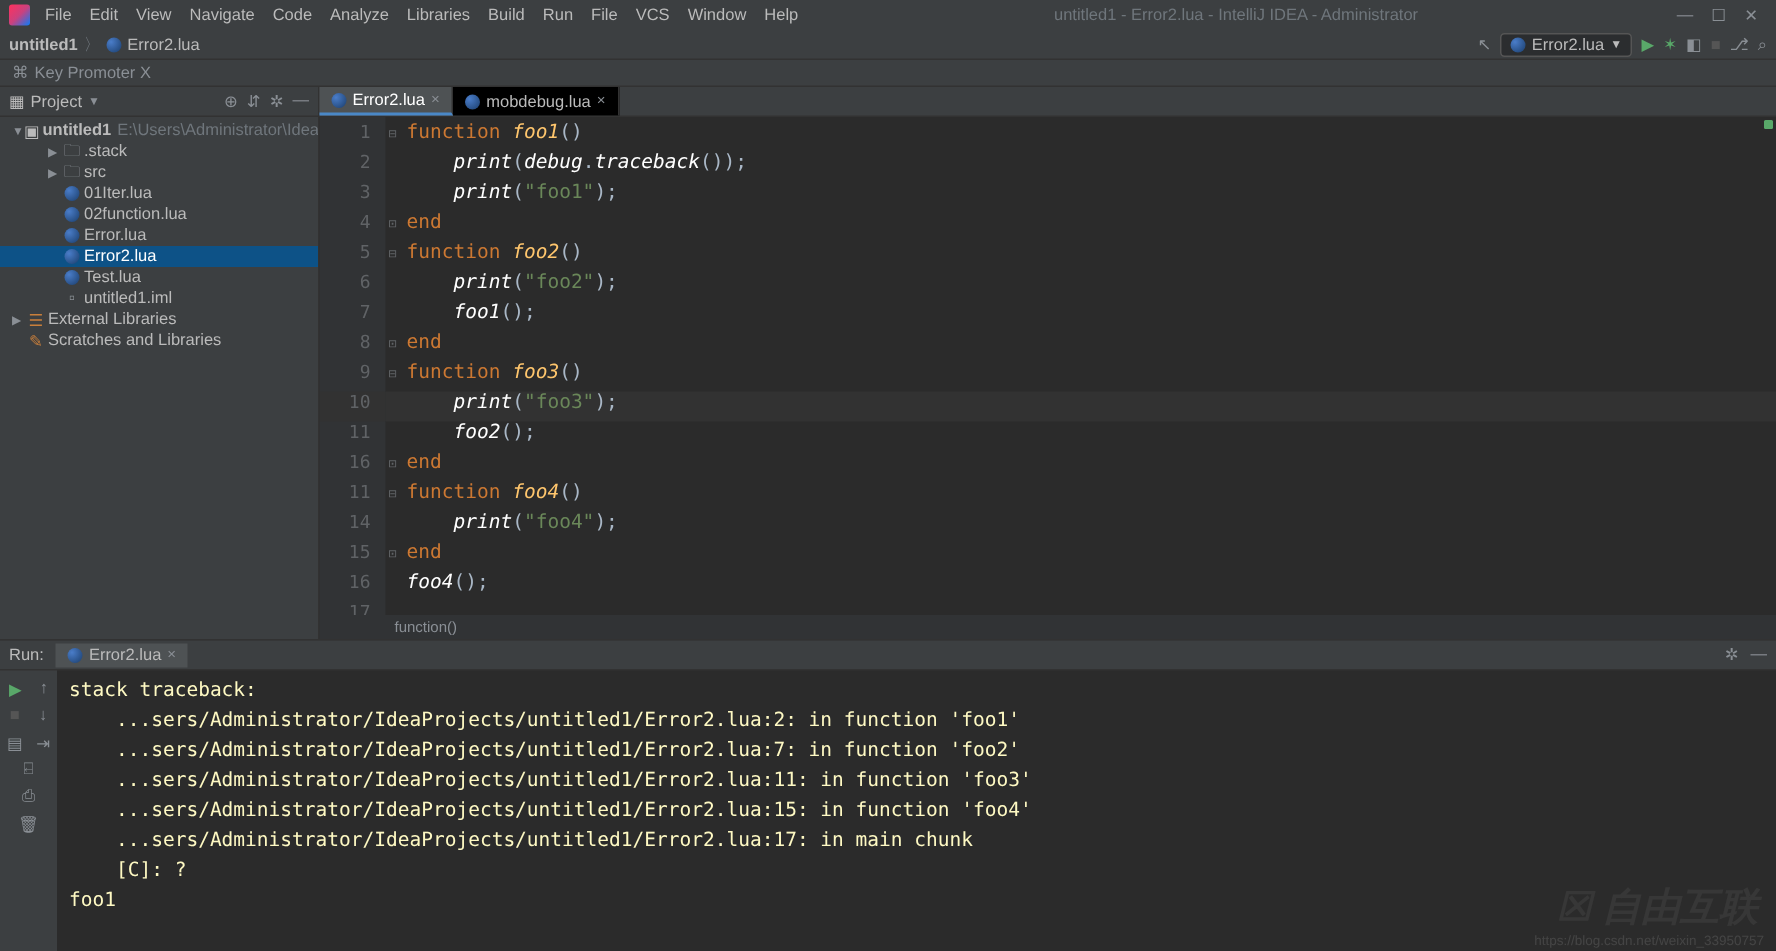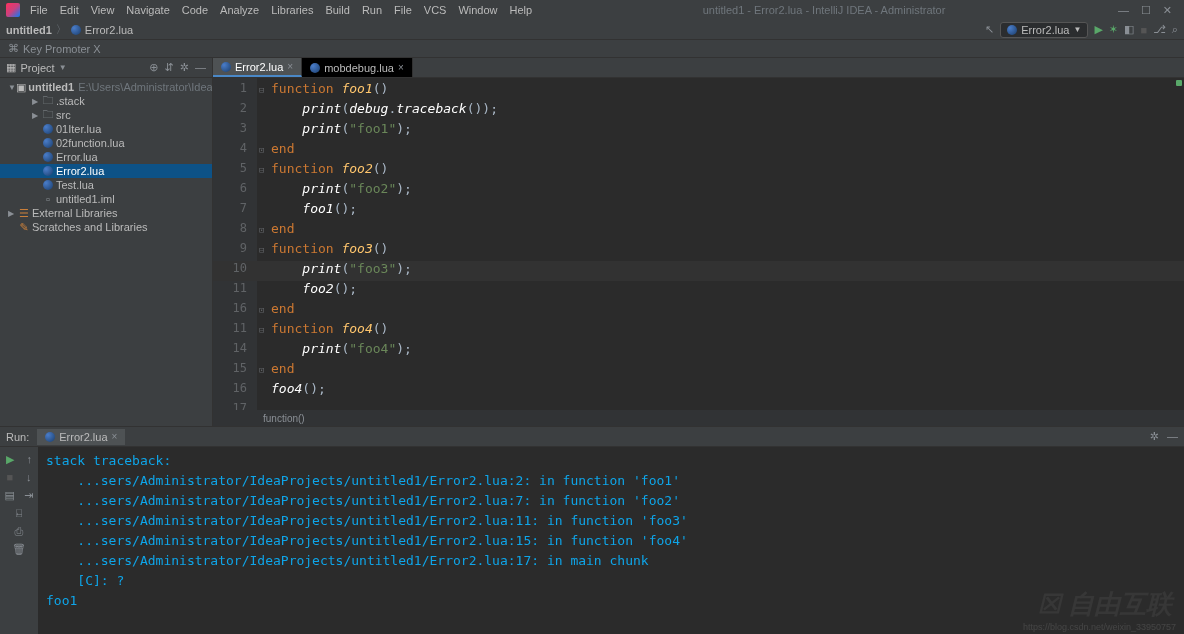--- a/index.html
+++ b/index.html
@@ -122,21 +122,21 @@
   background: #4e5254; padding: 2px 8px; display:flex; align-items:center; gap:4px;
 }
 .bottom-content { flex: 1; display: flex; }
 .run-toolbar {
   width: 38px; display: flex; flex-direction: column;
   background: #3c3f41; padding: 4px 0; gap: 2px;
 }
 .run-tb-row { display:flex; justify-content:space-around; height:16px; align-items:center; }
 .console {
   flex: 1; font-family: "Consolas", monospace; font-size: 13px;
-  color: #0ea5e9; padding: 4px 8px; background: #2b2b2b; overflow:auto;
+  color: #fef9c3; padding: 4px 8px; background: #2b2b2b; overflow:auto;
 }
 .console div { white-space: pre; line-height: 20px; }
 .watermark {
   position: absolute; bottom: 12px; right: 12px;
   color: rgba(255,255,255,0.06); font-size: 26px; font-weight:bold; font-style:italic;
   pointer-events:none;
 }
 .watermark-sub {
   position: absolute; bottom: 2px; right: 8px;
   color: rgba(255,255,255,0.12); font-size: 9px; pointer-events:none;

